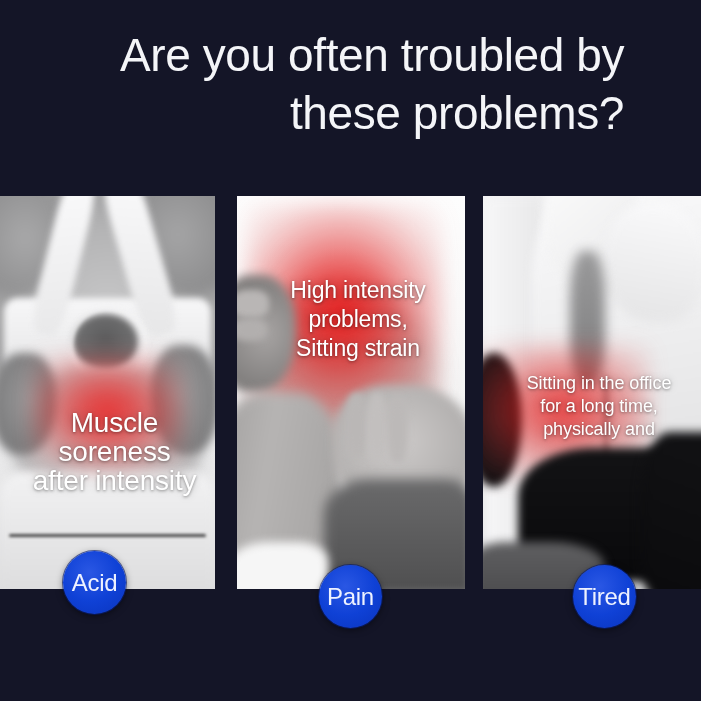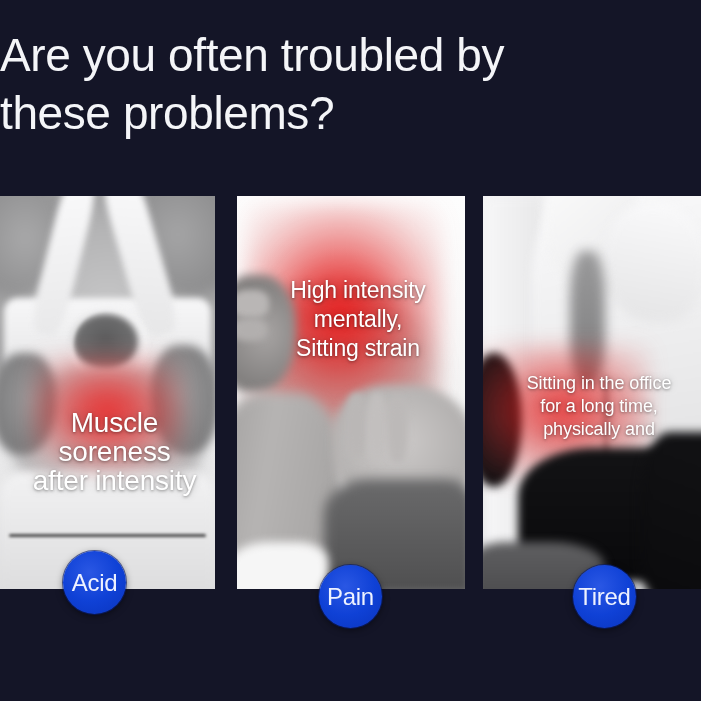--- a/index.html
+++ b/index.html
@@ -17,21 +17,21 @@
     font-family: "Liberation Sans", sans-serif;
     -webkit-font-smoothing: antialiased;
   }
 
   
   .headline {
     position: absolute;
     left: 0;
     top: 26px;
     width: 624px;
-    text-align: left;
+    text-align: right;
     color: #f4f5f8;
     font-size: 46px;
     line-height: 58px;
     font-weight: 400;
     letter-spacing: -0.4px;
     white-space: nowrap;
   }
   .headline .hl-line { display: block; }
 
   
@@ -260,21 +260,21 @@
         <div class="forearm"></div>
         <div class="bigHand"></div>
         <div class="knuck1"></div>
         <div class="knuck2"></div>
         <div class="knuck3"></div>
         <div class="dark1"></div>
         <div class="dark2"></div>
       </div>
       <div class="caption cap2">
         <span>High intensity</span>
-        <span>mentally,</span>
+        <span>problems,</span>
         <span>Sitting strain</span>
       </div>
     </div>
 
     <div class="panel p3">
       <div class="photo">
         <div class="bg"></div>
         <div class="wall"></div>
         <div class="chair"></div>
         <div class="shirt"></div>

